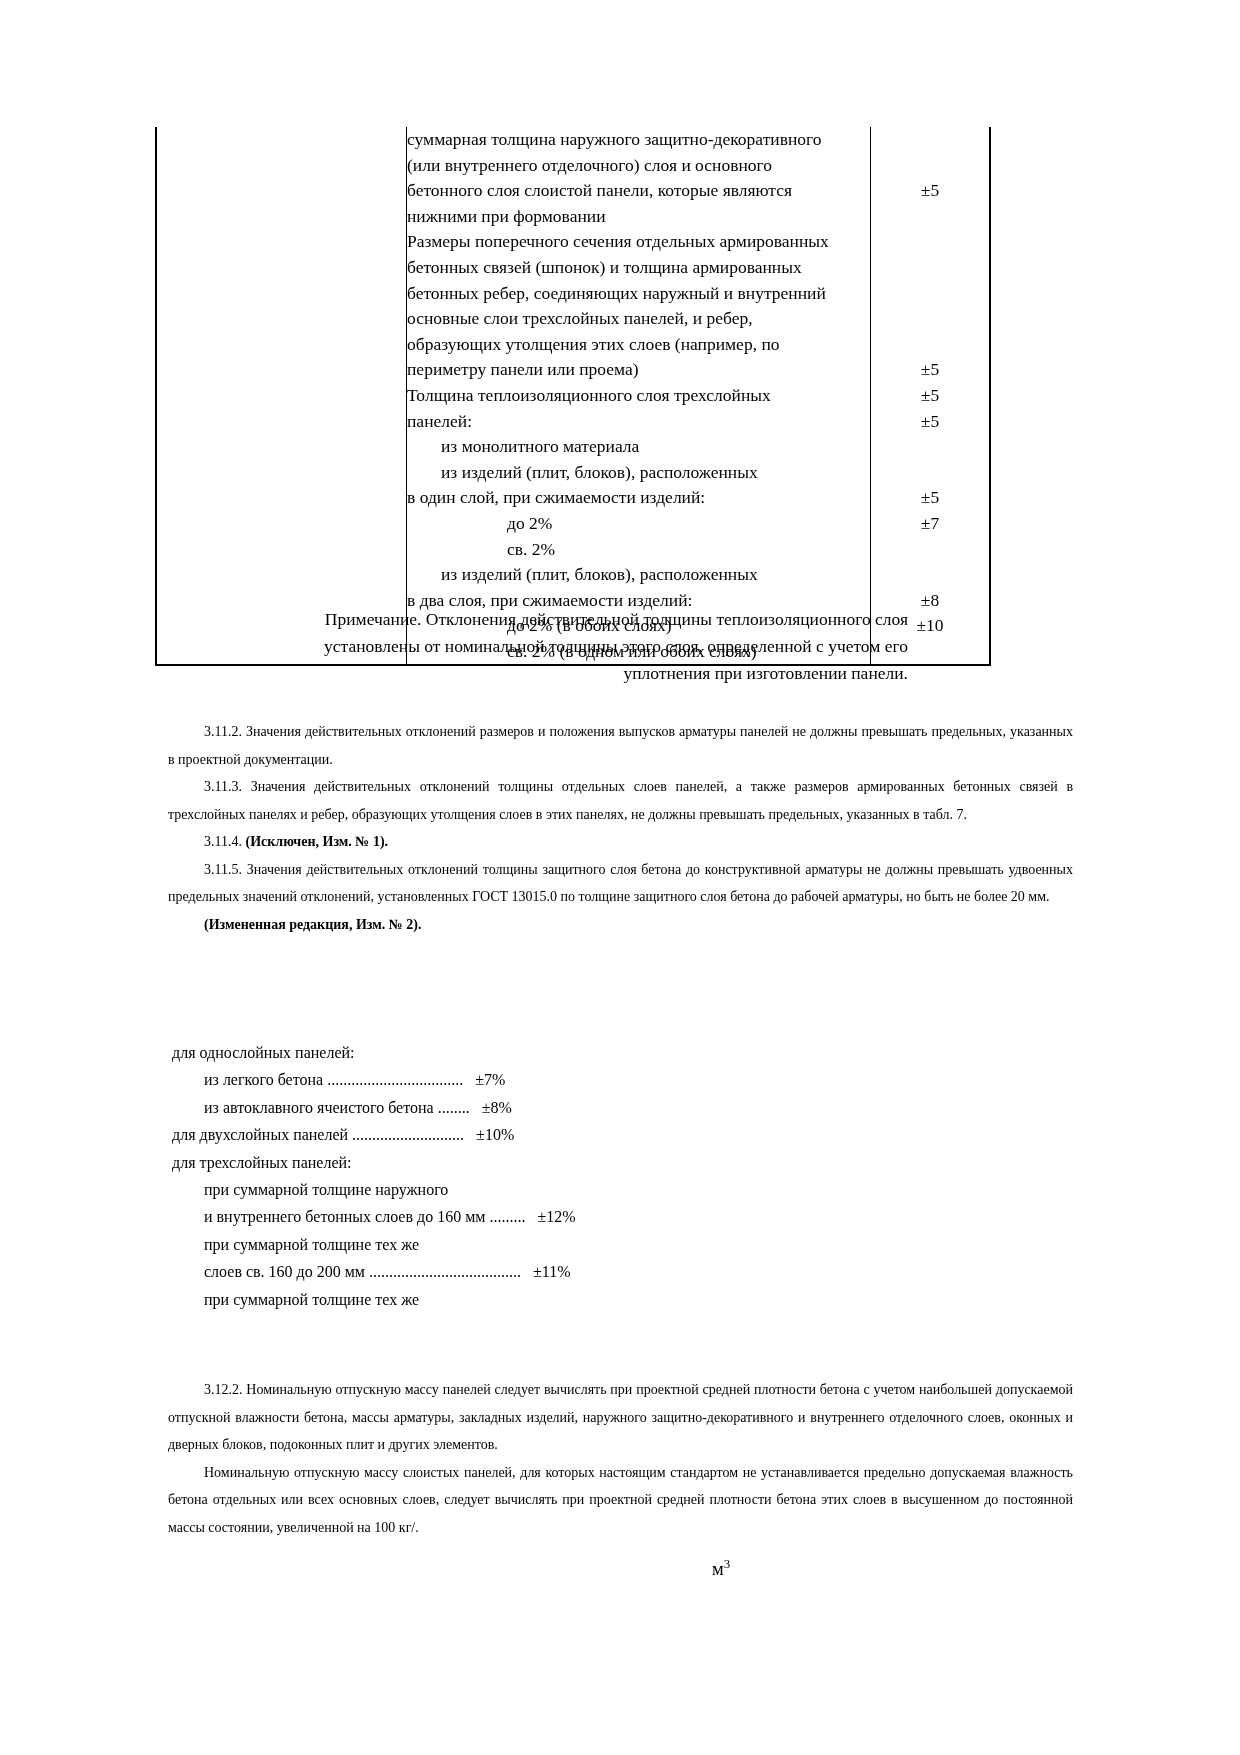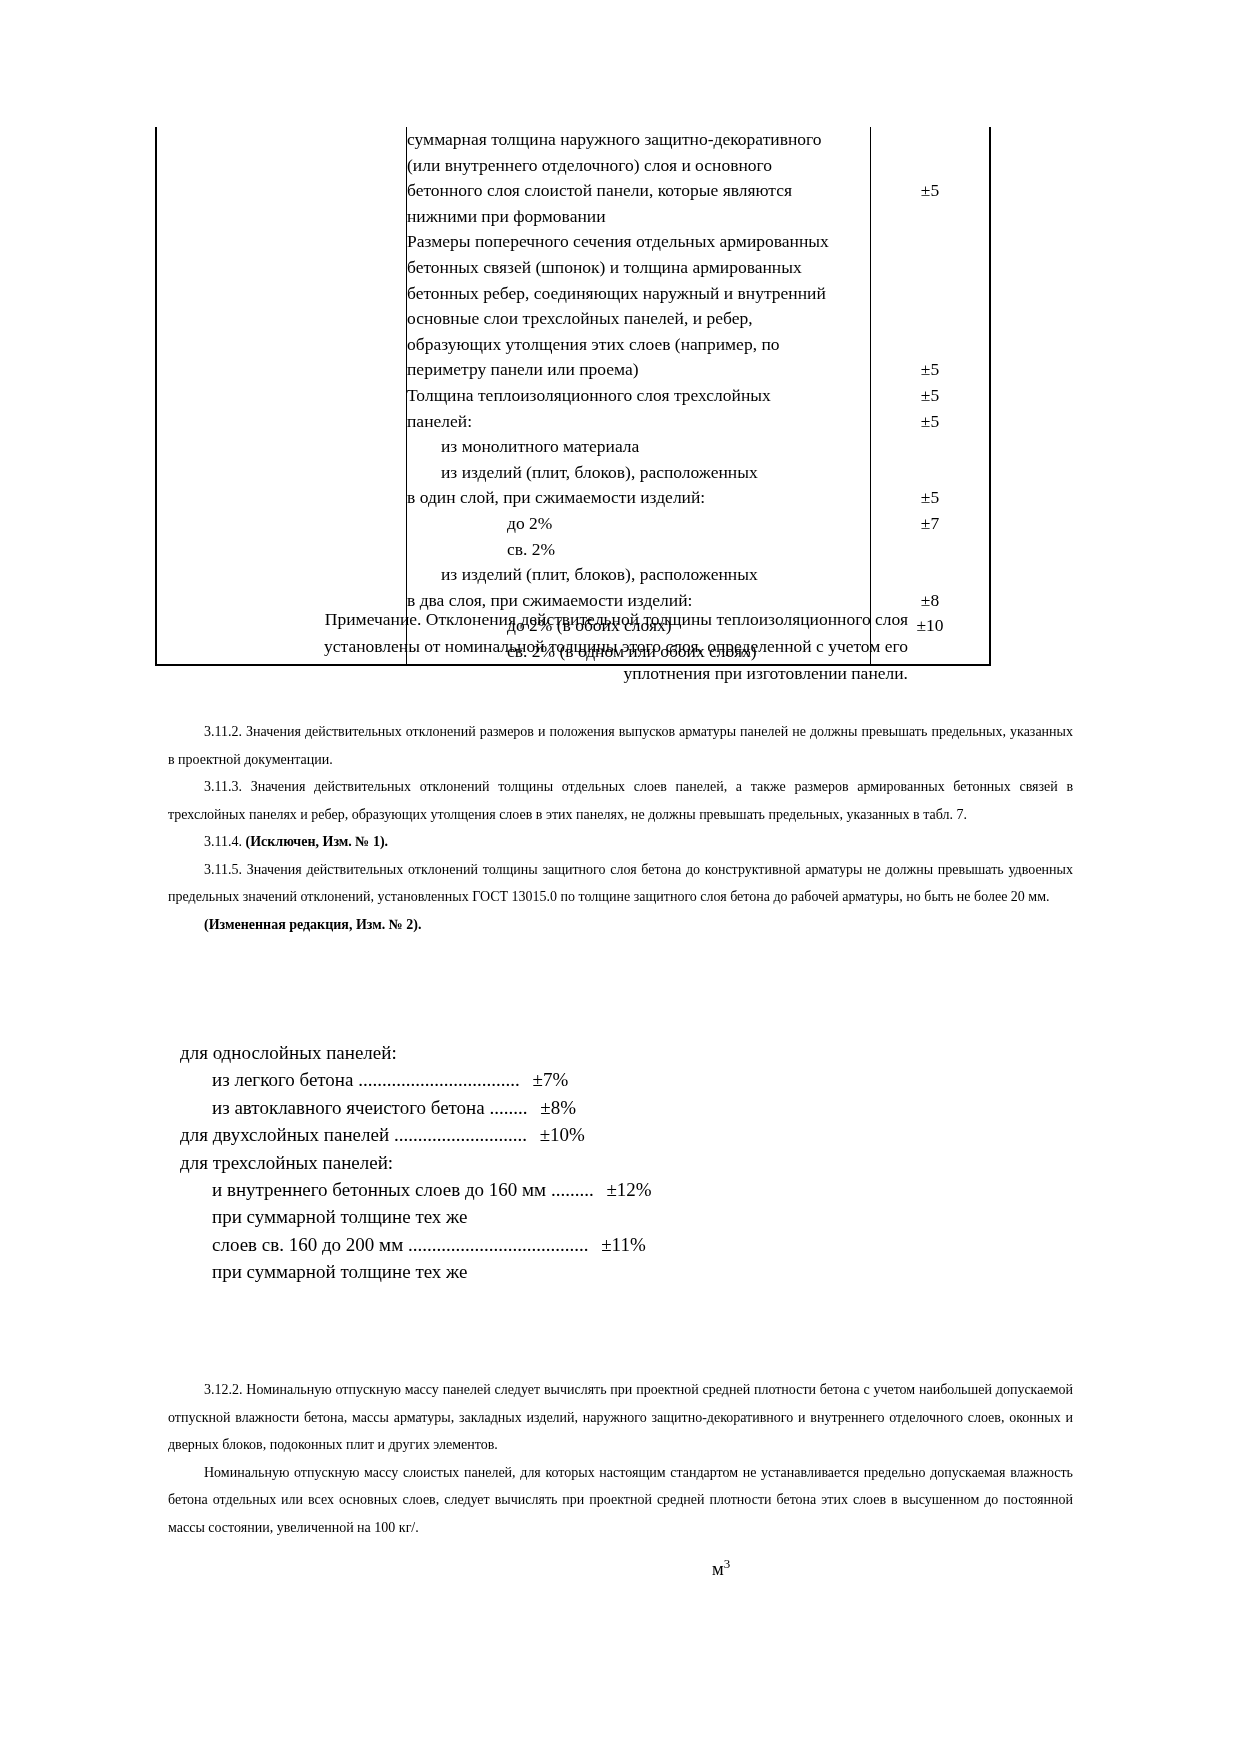--- a/index.html
+++ b/index.html
@@ -75,22 +75,22 @@
   .body-block p {
     margin: 0;
     text-indent: 36px;
   }
   .body-block p.bold-ind { text-indent: 36px; font-weight: bold; }
   b.hd { font-weight: bold; }
 
   
   .leader-list {
     position: absolute;
-    left: 180px;
-    font-size: 19px;
+    left: 172px;
+    font-size: 16px;
     line-height: 27.4px;
     width: 700px;
   }
   .leader-list .li { white-space: nowrap; }
   .leader-list .li.i1 { padding-left: 32px; }
   .leader-list .val { display: inline-block; padding-left: 8px; }
 
   
   .m3 {
     position: absolute;
@@ -210,20 +210,23 @@
     <div class="li i1">
       <span>из автоклавного ячеистого бетона</span><span> ........ </span><span class="val">±8%</span>
     </div>
     <div class="li">
       <span>для двухслойных панелей</span><span> ............................ </span><span class="val">±10%</span>
     </div>
     <div class="li">
       <span>для трехслойных панелей:</span><span></span><span class="val"></span>
     </div>
     <div class="li i1">
+      <span>при суммарной толщине наружного</span><span></span><span class="val"></span>
+    </div>
+    <div class="li i1">
       <span>и внутреннего бетонных слоев до 160 мм</span><span> ......... </span><span class="val">±12%</span>
     </div>
     <div class="li i1">
       <span>при суммарной толщине тех же</span><span></span><span class="val"></span>
     </div>
     <div class="li i1">
       <span>слоев св. 160 до 200 мм</span><span> ...................................... </span><span class="val">±11%</span>
     </div>
     <div class="li i1">
       <span>при суммарной толщине тех же</span><span></span><span class="val"></span>

